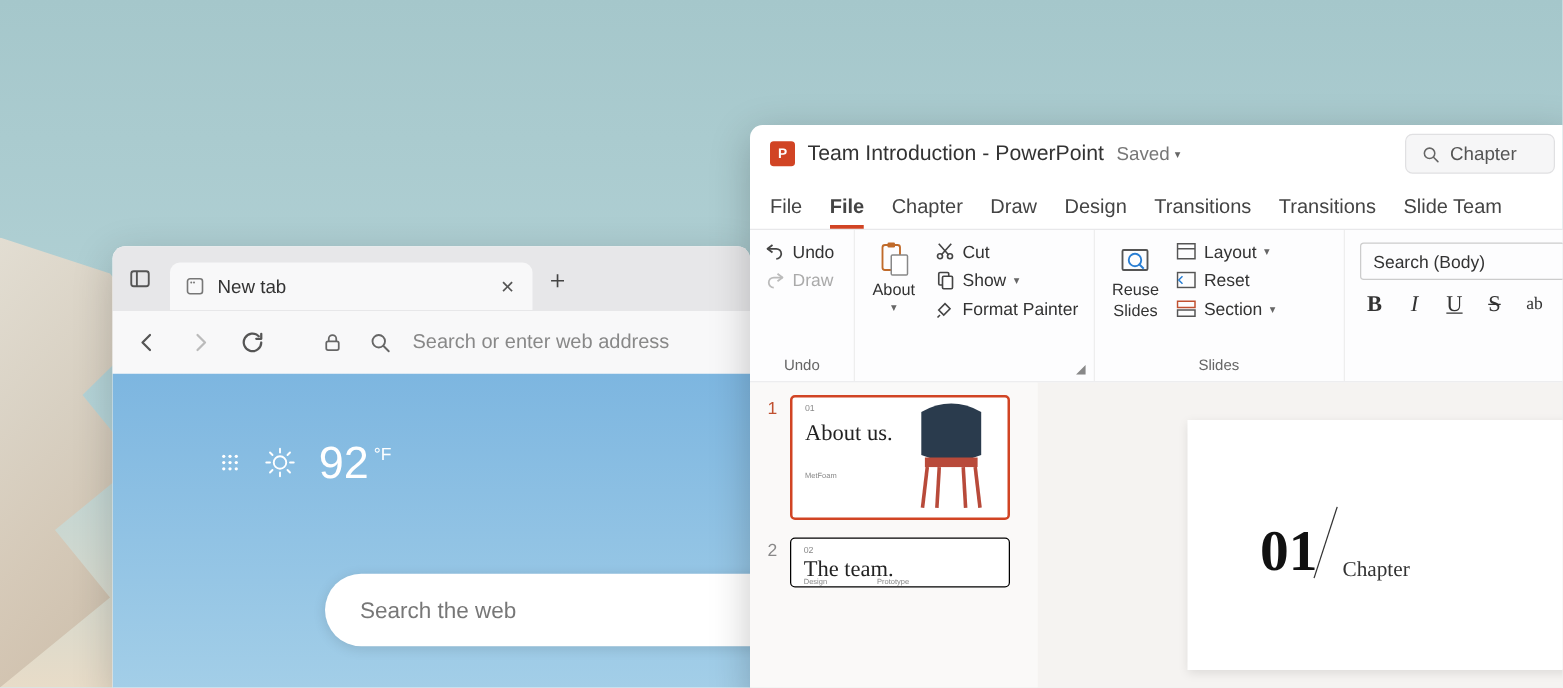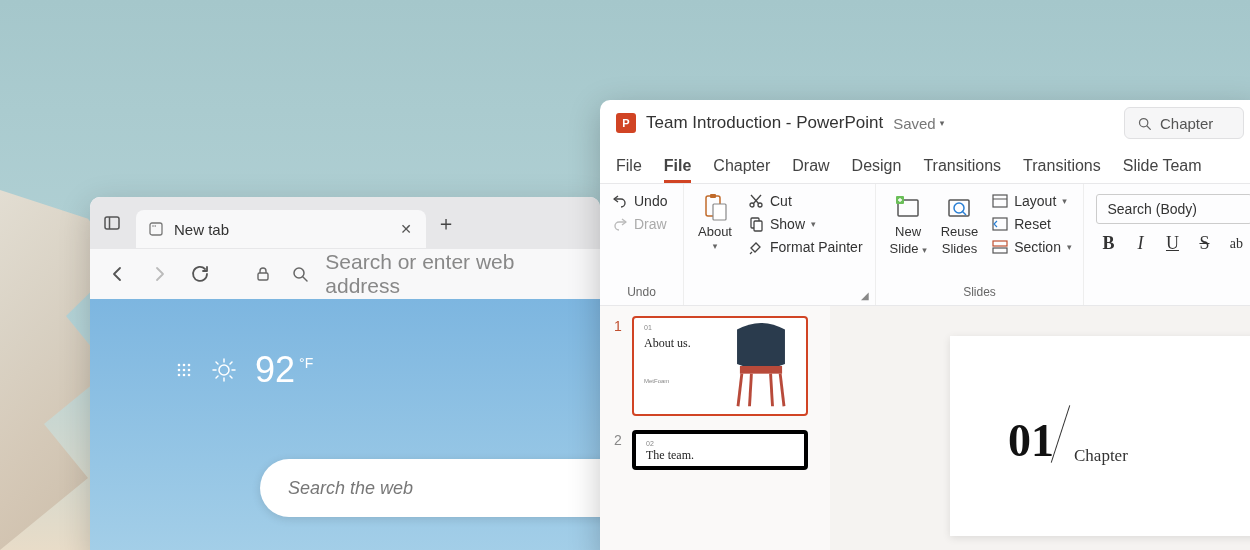--- a/index.html
+++ b/index.html
@@ -12,27 +12,27 @@
   .edge-tabstrip { height:52px; background:#e7e7e9; display:flex; align-items:center; padding:0 8px; gap:6px;}
   .tab-overview { width:28px; height:28px; display:flex; align-items:center; justify-content:center; border-radius:4px; margin-right:4px;}
   .edge-tab { height:38px; background:#f8f8f9; border-radius:8px 8px 0 0; display:flex; align-items:center; padding:0 12px; gap:10px; min-width:290px; margin-top:12px;}
   .tab-title { font-size:15px; color:#333; flex:1;}
   .tab-close { width:16px; height:16px; display:flex; align-items:center; justify-content:center; color:#555; font-size:14px;}
   .new-tab-btn { width:28px; height:28px; display:flex; align-items:center; justify-content:center; color:#444; font-size:20px;}
   .edge-toolbar { height:50px; background:#f8f8f9; display:flex; align-items:center; padding:0 14px; gap:14px;}
   .nav-btn { width:28px; height:28px; display:flex; align-items:center; justify-content:center; color:#555;}
   .nav-btn.disabled { color:#bbb; }
   .addr-icon { width:24px; height:24px; display:flex; align-items:center; justify-content:center; color:#666;}
-  .addr-placeholder { font-size:21px; color:#888; }
+  .addr-placeholder { font-size:16px; color:#888; }
   .edge-content { position:relative; height:260px; background:linear-gradient(180deg,#7db6e0 0%,#a4cfe8 100%); }
   .weather-row { position:absolute; left:85px; top:50px; display:flex; align-items:center; gap:18px; color:#fff;}
   .weather-temp { font-size:36px; font-weight:300; display:flex; align-items:flex-start; }
   .weather-unit { font-size:14px; margin-top:6px; margin-left:4px; }
   .search-bar { position:absolute; left:170px; top:160px; width:430px; height:58px; background:#fff; border-radius:30px; display:flex; align-items:center; padding:0 28px; box-shadow:0 2px 10px rgba(0,0,0,.12);}
-  .search-placeholder { color:#777; font-size:18px;font-style:italic; }
+  .search-placeholder { color:#777; font-size:18px; }
 
   
   .pp-window { position:absolute; left:600px; top:100px; width:660px; height:460px; border-radius:10px 0 0 0; overflow:hidden; box-shadow:0 8px 32px rgba(0,0,0,.22); background:#fff;}
   .pp-titlebar { height:46px; display:flex; align-items:center; padding:0 16px; gap:10px;}
   .pp-logo { width:20px; height:20px; background:#d14424; border-radius:3px; display:flex; align-items:center; justify-content:center; color:#fff; font-size:11px; font-weight:bold;}
   .pp-title { font-size:17px; color:#333;}
   .pp-status { font-size:15px; color:#777; display:flex; align-items:center; gap:4px;}
   .pp-search { margin-left:auto; height:32px; background:#f6f6f7; border:1px solid #e0e0e2; border-radius:6px; display:flex; align-items:center; padding:0 12px; gap:8px; min-width:120px; color:#555; font-size:15px;}
   
   .pp-tabs { height:38px; display:flex; align-items:flex-end; padding:0 16px; gap:22px; border-bottom:1px solid #e8e8ea;}
@@ -55,23 +55,23 @@
   .font-box { height:30px; border:1px solid #ccc; border-radius:3px; padding:0 10px; display:flex; align-items:center; font-size:14px; min-width:130px; color:#333; margin:4px 0 8px 4px;}
   .fmt-row { display:flex; gap:12px; padding-left:6px; align-items:center;}
   .fmt-btn { font-family:"Times New Roman",serif; font-size:18px; color:#333; cursor:pointer; width:20px; text-align:center;}
   .fmt-B{font-weight:bold;} .fmt-I{font-style:italic;} .fmt-U{text-decoration:underline;} .fmt-S{text-decoration:line-through;}
   
   .pp-body { display:flex; height:254px;}
   .slide-panel { width:230px; background:#faf9f8; padding:10px 14px; overflow:hidden;}
   .thumb-row { display:flex; gap:8px; margin-bottom:14px; align-items:flex-start;}
   .thumb-num { font-size:14px; color:#c05030; width:10px; padding-top:2px;}
   .thumb-num.gray { color:#888; }
-  .thumb { width:176px; height:100px; background:#fff; border:4px solid #000000; border-radius:4px; position:relative; overflow:hidden;}
+  .thumb { width:176px; height:100px; background:#fff; border:1px solid #000000; border-radius:4px; position:relative; overflow:hidden;}
   .thumb.selected { border:2px solid #d14424; }
-  .thumb .mini-title { position:absolute; left:10px; top:18px; font-family:"Times New Roman",serif; font-size:12px; color:#222;}
+  .thumb .mini-title { position:absolute; left:10px; top:18px; font-family:"Times New Roman",serif; font-size:18px; color:#222;}
   .thumb .mini-num { position:absolute; left:10px; top:6px; font-size:7px; color:#888;}
   .thumb .mini-sub { position:absolute; left:10px; top:60px; font-size:6px; color:#888;}
   .thumb .chair { position:absolute; right:6px; top:2px; width:78px; height:92px;}
   .thumb2-cols { position:absolute; left:10px; top:50px; display:flex; gap:40px; font-size:6px; color:#888;}
   
   .slide-canvas { flex:1; background:#f5f3f1; display:flex; align-items:flex-start; justify-content:flex-end; padding:30px 0 0 0;}
   .slide-main { width:320px; height:200px; background:#fff; box-shadow:0 2px 8px rgba(0,0,0,.1); position:relative; margin-right:-10px;}
   .slide-main .big01 { position:absolute; left:58px; top:78px; font-family:"Times New Roman",serif; font-size:46px; font-weight:bold; color:#111;}
   .slide-main .slash { position:absolute; left:110px; top:68px; width:1px; height:60px; background:#333; transform:rotate(18deg);}
   .slide-main .chapter { position:absolute; left:124px; top:110px; font-family:"Times New Roman",serif; font-size:17px; color:#333;}
@@ -264,31 +264,20 @@
               </svg>
             <span>Format Painter</span>
           </div>
         </div>
       </div>
       <span class="dialog-launcher">◢</span>
     </div>
 
     <div class="ribbon-group" style="min-width:200px">
       <div class="group-body">
-        <div class="rb-bigbtn">
-          <div class="icon">
-            <svg width="28" height="26" viewBox="0 0 28 26">
-                <rect x="4" y="6" width="20" height="16" rx="1" fill="none" stroke="#555" stroke-width="1.5"></rect>
-                <rect x="2" y="2" width="8" height="8" fill="#6bbf59" rx="1"></rect>
-                <path d="M6 4v4M4 6h4" stroke="#fff" stroke-width="1.3"></path>
-              </svg>
-          </div>
-          <span>New</span>
-          <span><span>Slide</span> <span class="chev">▾</span></span>
-        </div>
         <div class="rb-bigbtn">
           <div class="icon">
             <svg width="28" height="26" viewBox="0 0 28 26">
                 <rect x="4" y="6" width="20" height="16" rx="1" fill="none" stroke="#555" stroke-width="1.5"></rect>
                 <circle cx="14" cy="14" r="5" fill="none" stroke="#2a7fd4" stroke-width="1.5"></circle>
                 <line x1="17" y1="17" x2="21" y2="21" stroke="#2a7fd4" stroke-width="1.5"></line>
               </svg>
           </div>
           <span>Reuse</span>
           <span>Slides</span>

